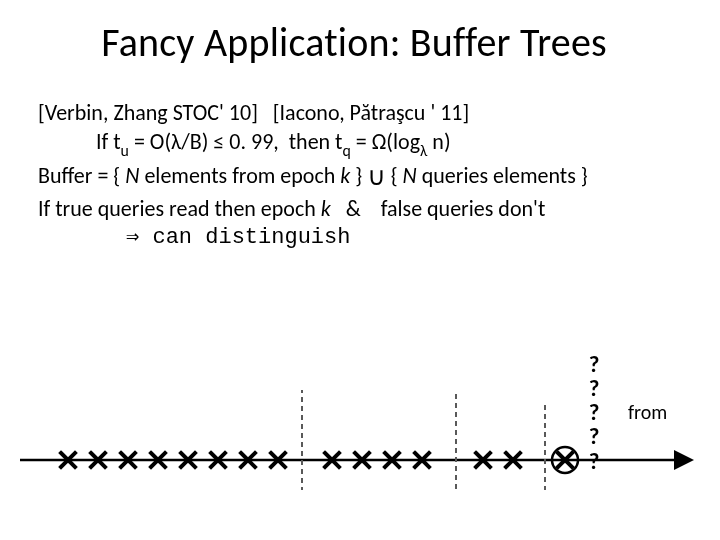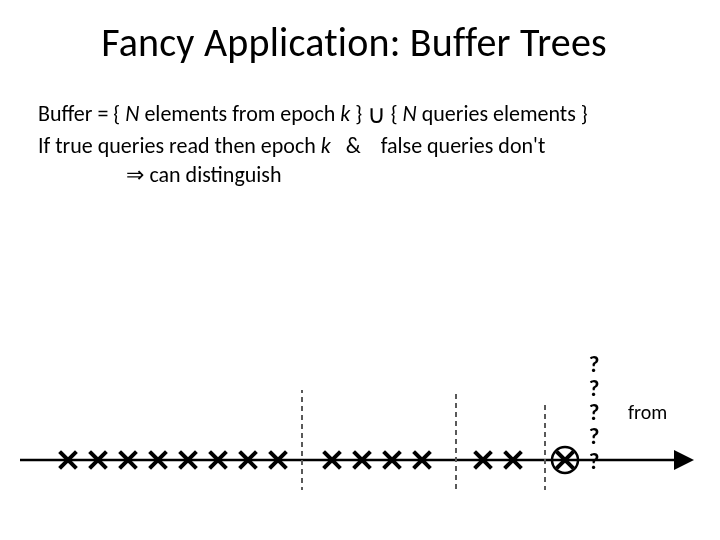--- a/index.html
+++ b/index.html
@@ -32,21 +32,21 @@
     position: absolute;
     top: 98px;
     left: 38px;
     width: 644px;
     font-size: 22px;
     line-height: 1.32;
   }
   .body .line { white-space: pre; }
   .indent1 { padding-left: 58px; }
   .indent2 { padding-left: 30px; }
-  .indent3 { padding-left: 88px; }
+  .indent3 { padding-left: 88px; font-family: Liberation Mono, monospace; }
   .sub { font-size: 0.72em; vertical-align: sub; position: relative; top: 0.12em; }
   .bigcup { font-size: 1.15em; vertical-align: -0.08em; }
   .italic { font-style: italic; }
 
   .diagram {
     position: absolute;
     left: 20px;
     top: 390px;
     width: 680px;
     height: 140px;
@@ -69,21 +69,23 @@
   }
 </style>
 </head>
 <body>
 
 <div class="slide">
 
   <div class="title">Fancy Application: Buffer Trees</div>
 
   <div class="body">
+    <div class="line">[Verbin, Zhang STOC' 10]   [Iacono, Pătraşcu ' 11]</div>
 
+    <div class="line indent1"><span>If t</span><span class="sub">u</span><span> = O(λ/B) ≤ 0. 99,  then t</span><span class="sub">q</span><span> = Ω(log</span><span class="sub">λ</span><span> n)</span></div>
 
     <div class="line"><span>Buffer = { </span><span class="italic">N</span><span> elements from epoch </span><span class="italic">k</span><span> } </span><span class="bigcup">∪</span><span> { </span><span class="italic">N</span><span> queries elements }</span></div>
 
 
     <div class="line"><span>If true queries read then epoch </span><span class="italic">k</span><span>   &amp;    false queries don't</span></div>
 
     <div class="line indent3">⇒ can distinguish</div>
 
   </div>
 

